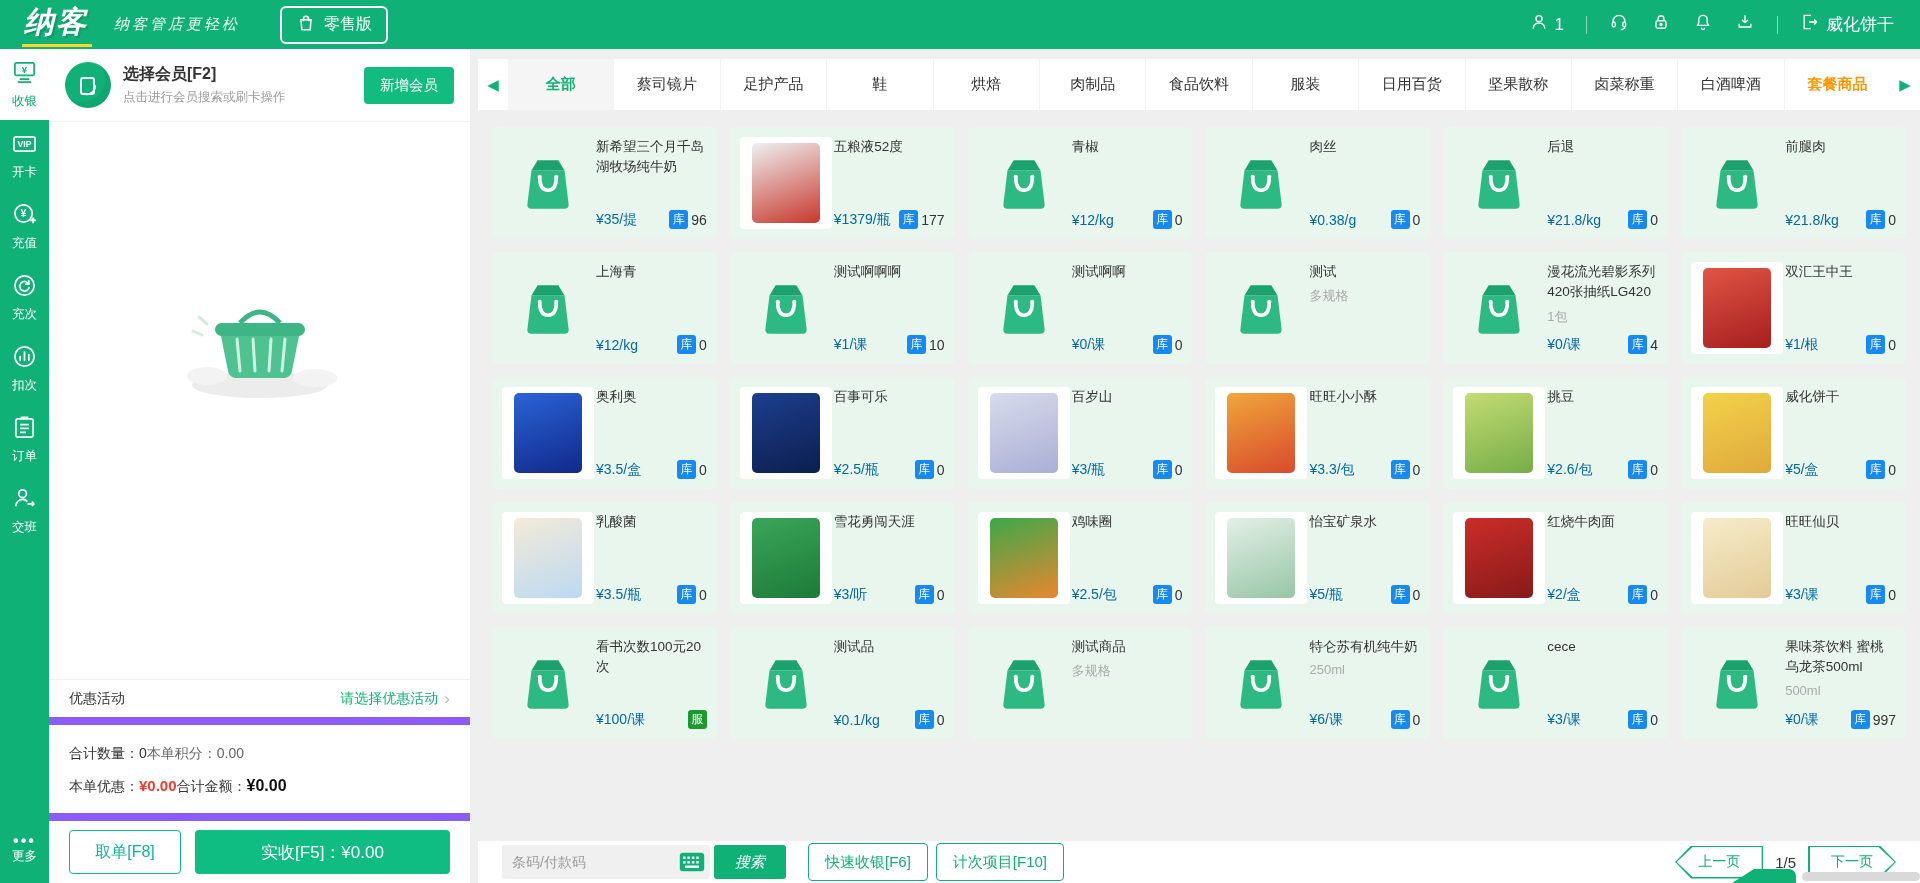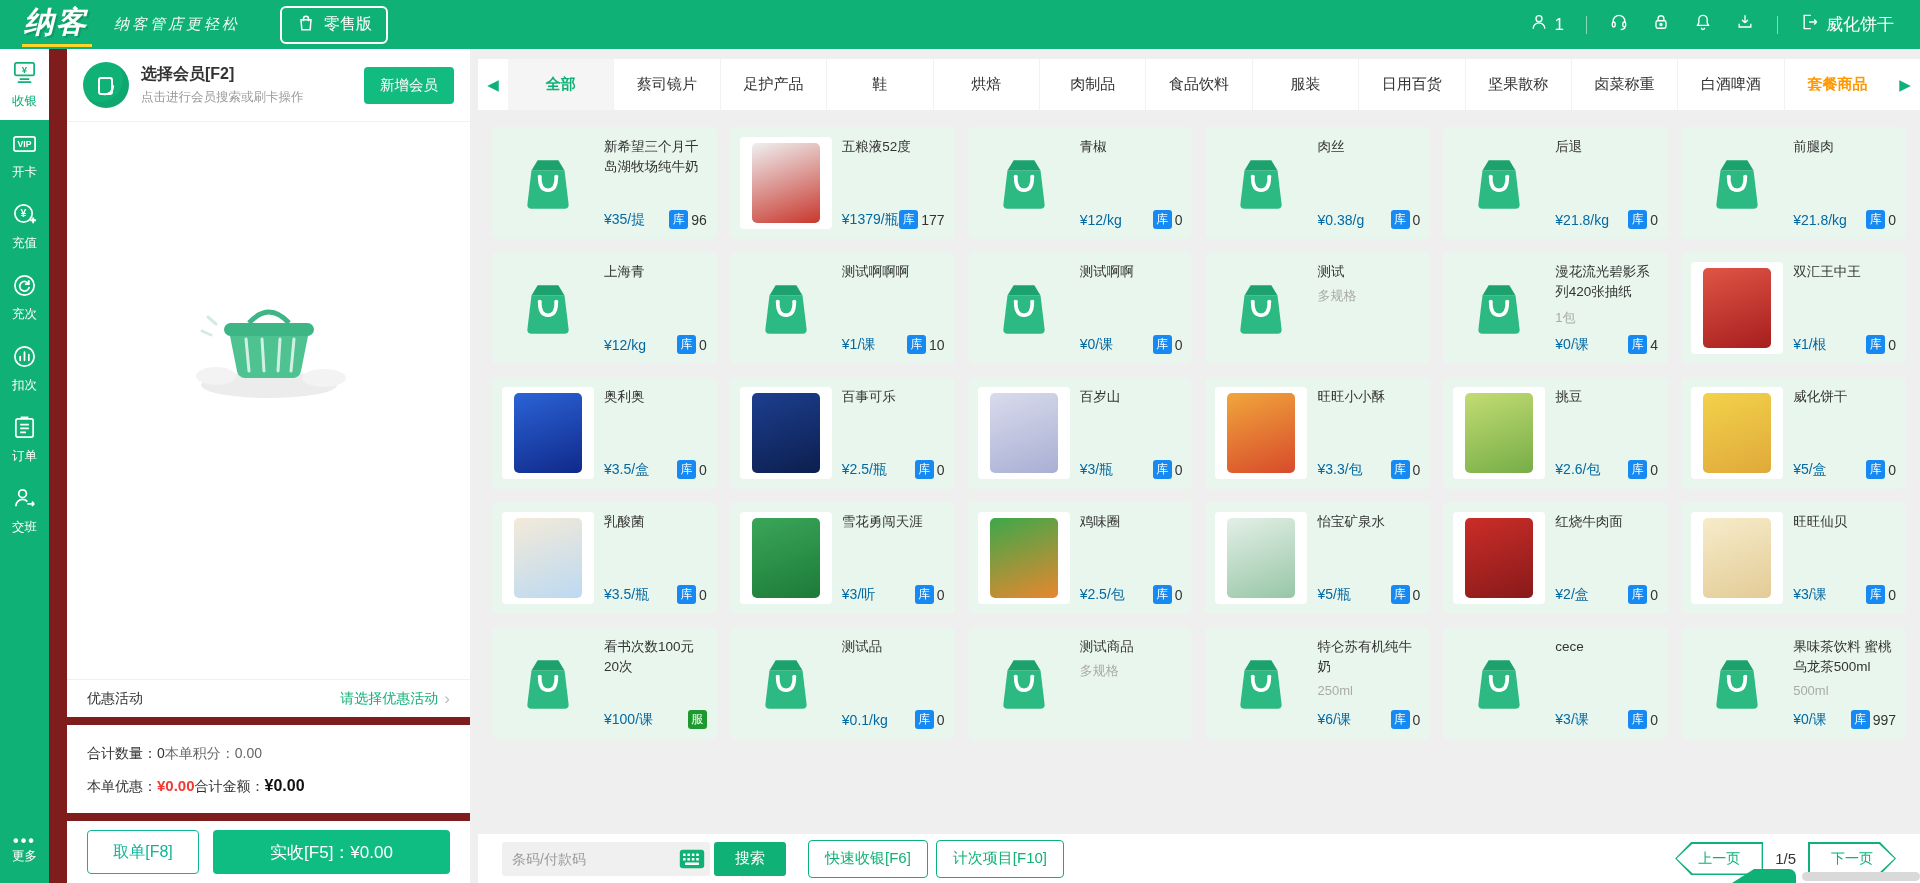--- a/index.html
+++ b/index.html
@@ -30,21 +30,21 @@
   .sidebar { width:49px; background:#10b176; display:flex; flex-direction:column; }
   .side-item { height:71px; display:flex; flex-direction:column; align-items:center;
     justify-content:center; gap:5px; color:#fff; font-size:12.5px; cursor:pointer; }
   .side-item svg { width:25px; height:25px; }
   .side-item.active { background:#fff; color:#10b176; }
   .side-more { margin-top:auto; height:64px; display:flex; flex-direction:column; align-items:center;
     justify-content:center; gap:4px; color:#fff; font-size:12.5px; cursor:pointer; }
   .dots { letter-spacing:2px; font-size:16px; font-weight:bold; line-height:6px; }
 
   
-  .left { width:421px; display:flex; flex-direction:column; background:#7f1d1d;padding-left:18px; }
+  .left { width:421px; display:flex; flex-direction:column; background:#8b5cf6; }
   .member { background:#fff; height:73px; display:flex; align-items:center; padding:0 16px;
     gap:12px; border-bottom:1px solid #f1f1f1; cursor:pointer; }
   .mcircle { width:46px; height:46px; border-radius:50%; background:#10b176; flex-shrink:0;
     display:flex; align-items:center; justify-content:center;
     box-shadow:inset -6px -6px 0 rgba(0,0,0,.06); }
   .mtitle { font-size:16px; font-weight:bold; color:#333; }
   .msub { font-size:12.5px; color:#9a9a9a; margin-top:4px; }
   .add-member { margin-left:auto; background:#12bb80; color:#fff; border:none; font-size:14.5px;
     padding:9px 16px; border-radius:4px; cursor:pointer; }
   .cart { background:#fff; flex:1; position:relative; }
@@ -70,48 +70,48 @@
   .cat-arrow { width:30px; display:flex; align-items:center; justify-content:center;
     color:#10b176; font-size:15px; cursor:pointer; }
   .cat-tab { flex:1; display:flex; align-items:center; justify-content:center; font-size:15px;
     color:#333; border-right:1px solid #f2f2f2; cursor:pointer; white-space:nowrap; padding:0 6px; }
   .cat-tab.active { background:#f5f5f5; color:#10b176; font-weight:bold; }
   .cat-tab.highlight { color:#ff9800; font-weight:bold; border-right:none; }
 
   .grid { flex:1; padding:17px 14px 0 14px; display:grid;
     grid-template-columns:repeat(6,1fr); gap:13px; align-content:start; overflow:hidden; }
   .card { height:112px; background:#e9f6ee; border-radius:6px; padding:10px; display:flex;
-    gap:10px; cursor:pointer; }
+    gap:2px; cursor:pointer; }
   .tile { width:92px; height:92px; border-radius:4px; flex-shrink:0; display:flex;
     align-items:center; justify-content:center; overflow:hidden; }
   .tile.photo { background:#fff; }
   .pblob { width:68px; height:80px; border-radius:5px; }
   .info { flex:1; display:flex; flex-direction:column; min-width:0; }
   .pname { font-size:13.5px; color:#333; line-height:1.5; max-height:42px; overflow:hidden; }
   .pspec { font-size:13px; color:#aaa; margin-top:5px; }
   .pbottom { margin-top:auto; display:flex; align-items:center; }
   .price { color:#0369a1; font-size:14px; white-space:nowrap; }
   .stock { margin-left:auto; display:flex; align-items:center; gap:3px; font-size:14px; color:#333; }
   .kb { width:19px; height:19px; background:#1789f2; color:#fff; border-radius:3px; font-size:12px;
     display:flex; align-items:center; justify-content:center; }
   .sb { width:19px; height:19px; background:#1d9a2f; color:#fff; border-radius:3px; font-size:12px;
     display:flex; align-items:center; justify-content:center; margin-left:auto; }
 
   
-  .footer { height:49px; background:#fff; margin-top:8px; display:flex; align-items:center;
+  .footer { height:42px; background:#fff; margin-top:8px; display:flex; align-items:center;
     padding:0 24px; }
   .scanwrap { width:208px; height:34px; background:#f0f0f0; border-radius:3px; display:flex;
     align-items:center; }
   .scanwrap input { flex:1; min-width:0; border:none; background:transparent; outline:none;
     padding:0 10px; font-size:14px; color:#333; font-family:"Liberation Sans",sans-serif; }
   .scanwrap input::placeholder { color:#9a9a9a; }
   .kbd-btn { width:36px; height:34px; border:none; background:transparent; cursor:pointer;
     display:flex; align-items:center; justify-content:center; }
   .search-btn { width:72px; height:34px; background:#10b176; color:#fff; border:none;
-    font-size:15px; border-radius:3px; margin-left:4px; cursor:pointer; }
+    font-size:15px; border-radius:3px; margin-left:4px; cursor:pointer;font-style:italic; }
   .fbtn { height:38px; padding:0 16px; background:#fff; border:1px solid #10b176; color:#10b176;
     font-size:15px; border-radius:4px; cursor:pointer; }
   .fbtn.first { margin-left:22px; }
   .fbtn + .fbtn { margin-left:8px; }
   .pager { margin-left:auto; display:flex; align-items:center; gap:12px; }
   .hexbtn { position:relative; width:88px; height:33px; cursor:pointer; }
   .hexbtn .bg,.hexbtn .fg { position:absolute; }
   .hexbtn .bg { inset:0; background:#10b176; }
   .hexbtn .fg { inset:1.5px; background:#fff; }
   .hexbtn.prev .bg,.hexbtn.prev .fg { clip-path:polygon(16px 0,100% 0,100% 100%,16px 100%,0 50%); }

